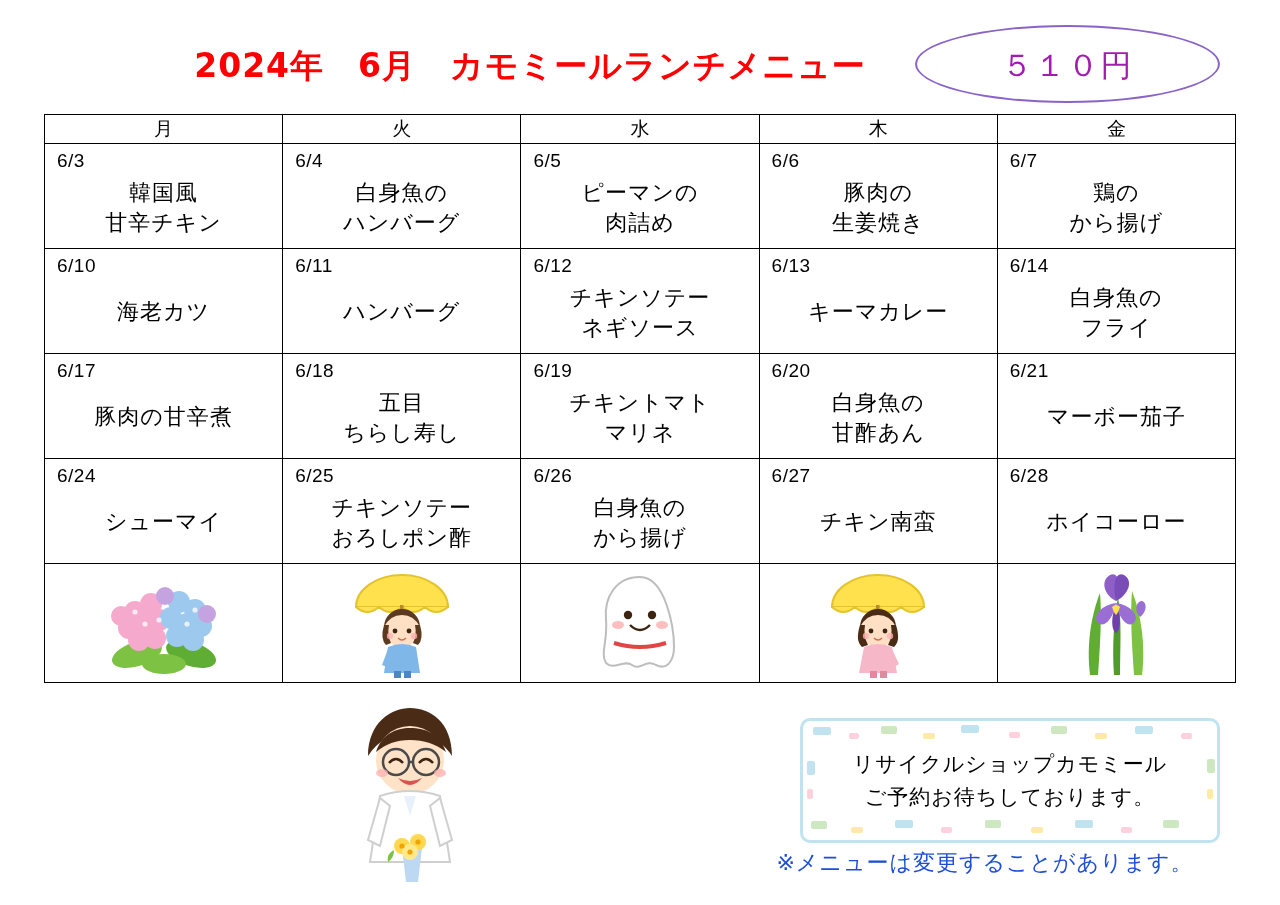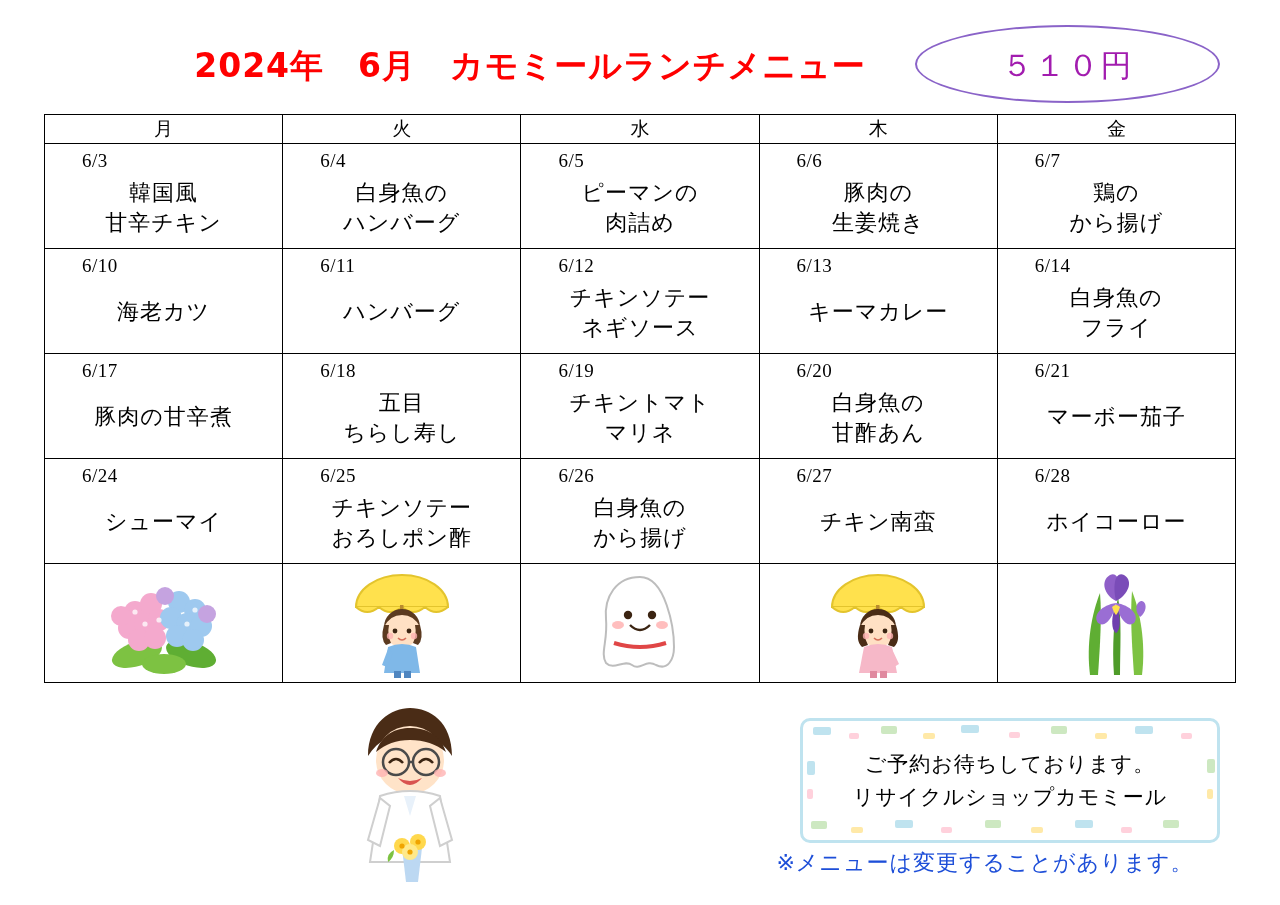--- a/index.html
+++ b/index.html
@@ -83,22 +83,21 @@
   .cell {
     height: 104px;
     position: relative;
   }
   .cell-date {
     position: absolute;
     left: 12px;
     top: 6px;
     font-size: 19px;
     letter-spacing: 0.5px;
-    font-family: Liberation Serif, serif;
-    margin-left: 25px;
+    font-family: Liberation Sans, sans-serif;
   }
   .cell-dish {
     position: absolute;
     left: 0;
     right: 0;
     top: 34px;
     font-size: 22px;
     line-height: 30px;
     letter-spacing: 1px;
     font-family: "DejaVu Sans", sans-serif;
@@ -521,17 +520,17 @@
   <span class="confetti" style="left:272px; top:99px;  width:18px; height:8px;  background:#bfe3ef;"></span>
   <span class="confetti" style="left:318px; top:106px; width:11px; height:6px;  background:#ffd1dc;"></span>
   <span class="confetti" style="left:360px; top:99px;  width:16px; height:8px;  background:#cde8c1;"></span>
 
   <span class="confetti" style="left:4px;   top:40px;  width:8px;  height:14px; background:#bfe3ef;"></span>
   <span class="confetti" style="left:4px;   top:68px;  width:6px;  height:10px; background:#ffd1dc;"></span>
   <span class="confetti" style="left:404px; top:38px;  width:8px;  height:14px; background:#cde8c1;"></span>
   <span class="confetti" style="left:404px; top:68px;  width:6px;  height:10px; background:#ffe9a8;"></span>
 </div>
 <div id="contact-inner">
+  <div>リサイクルショップカモミール</div>
   <div>ご予約お待ちしております。</div>
-  <div>リサイクルショップカモミール</div>
 </div>
 
 <div id="note">※メニューは変更することがあります。</div>
 
 </body></html>

